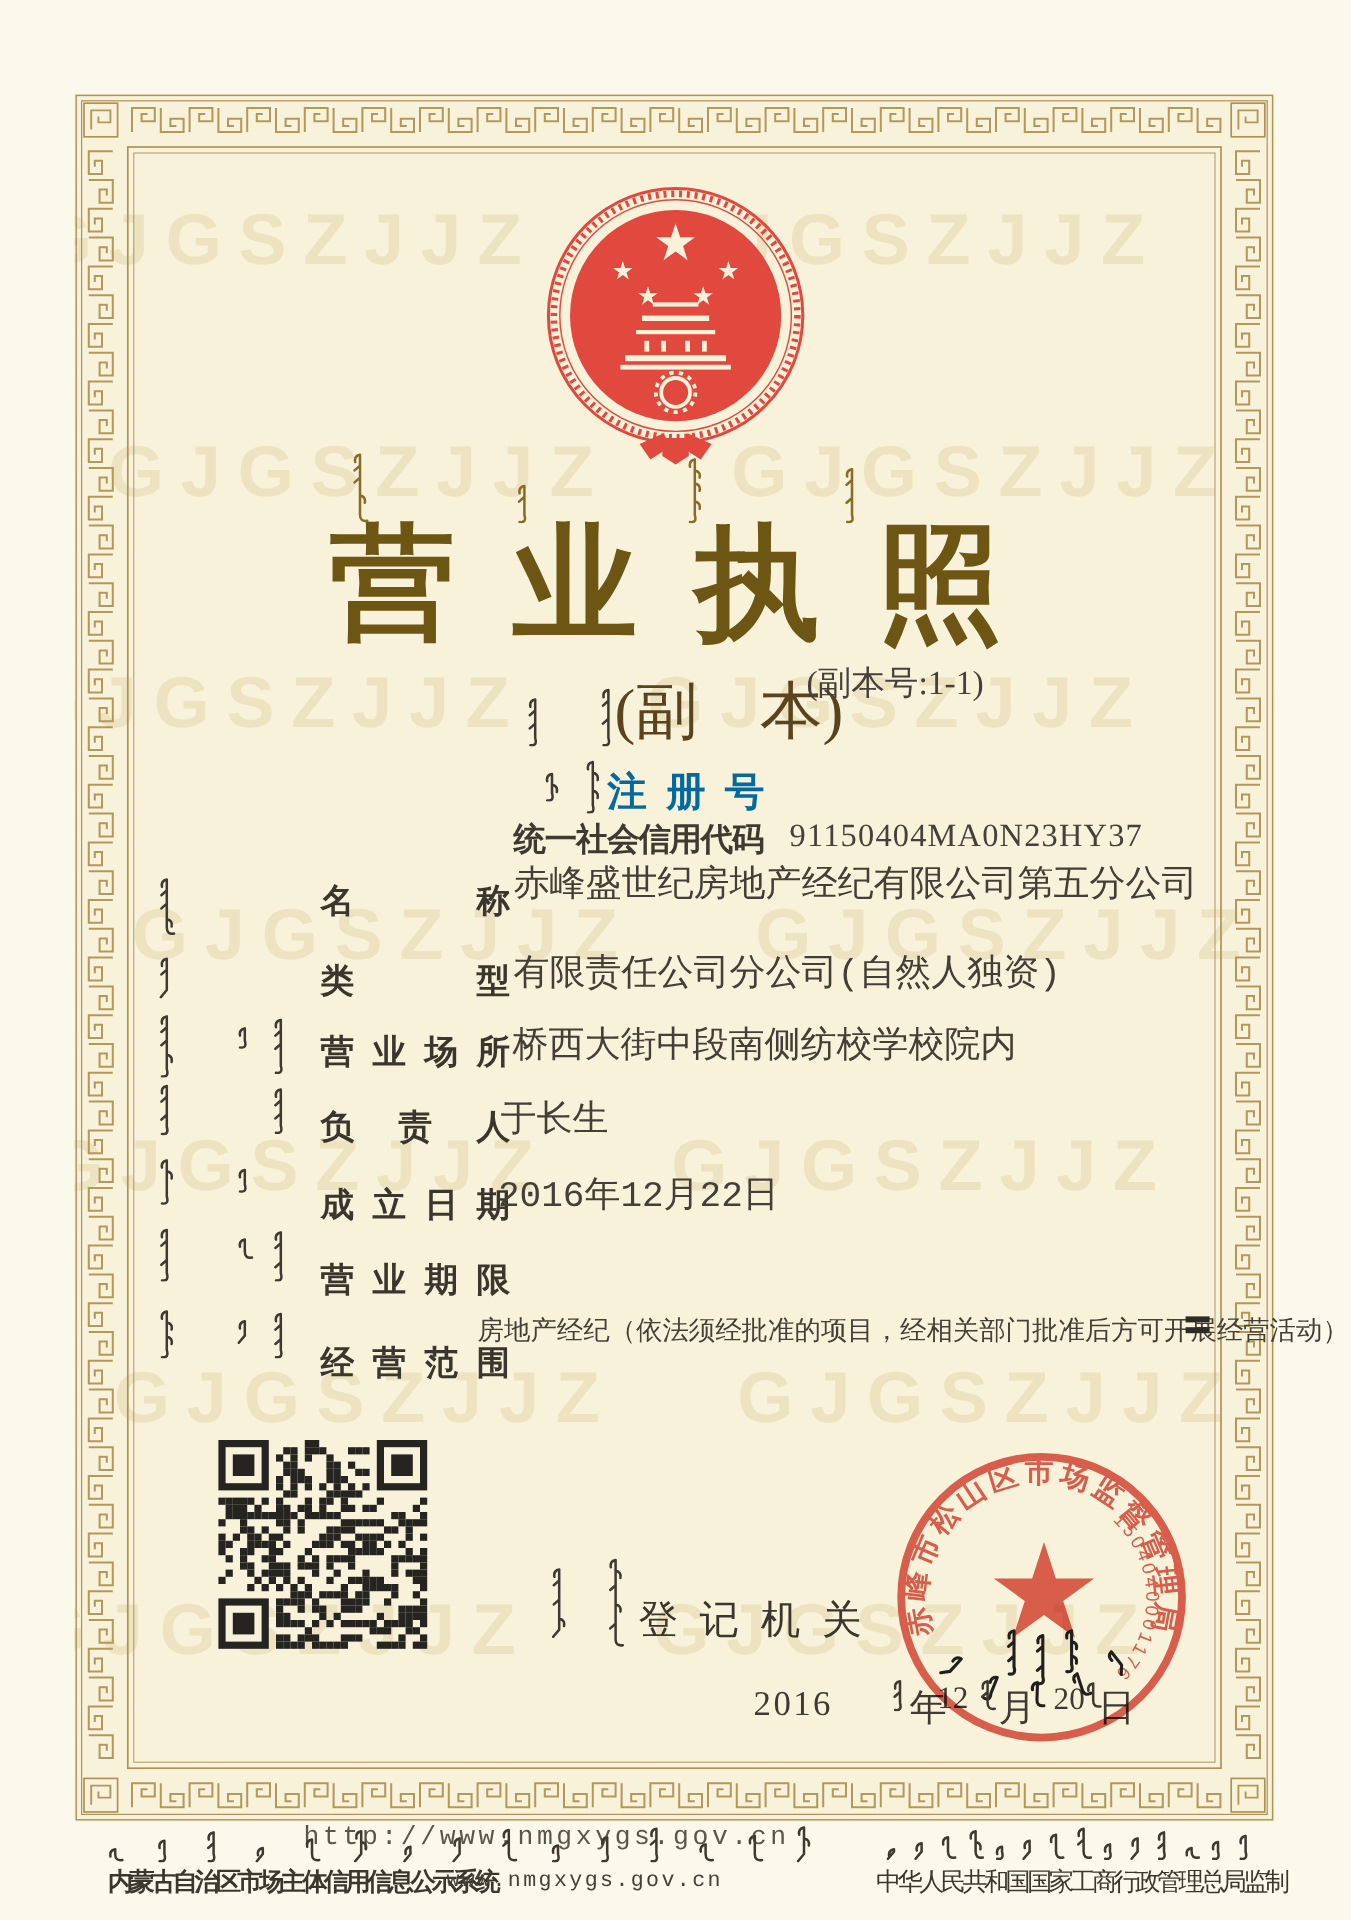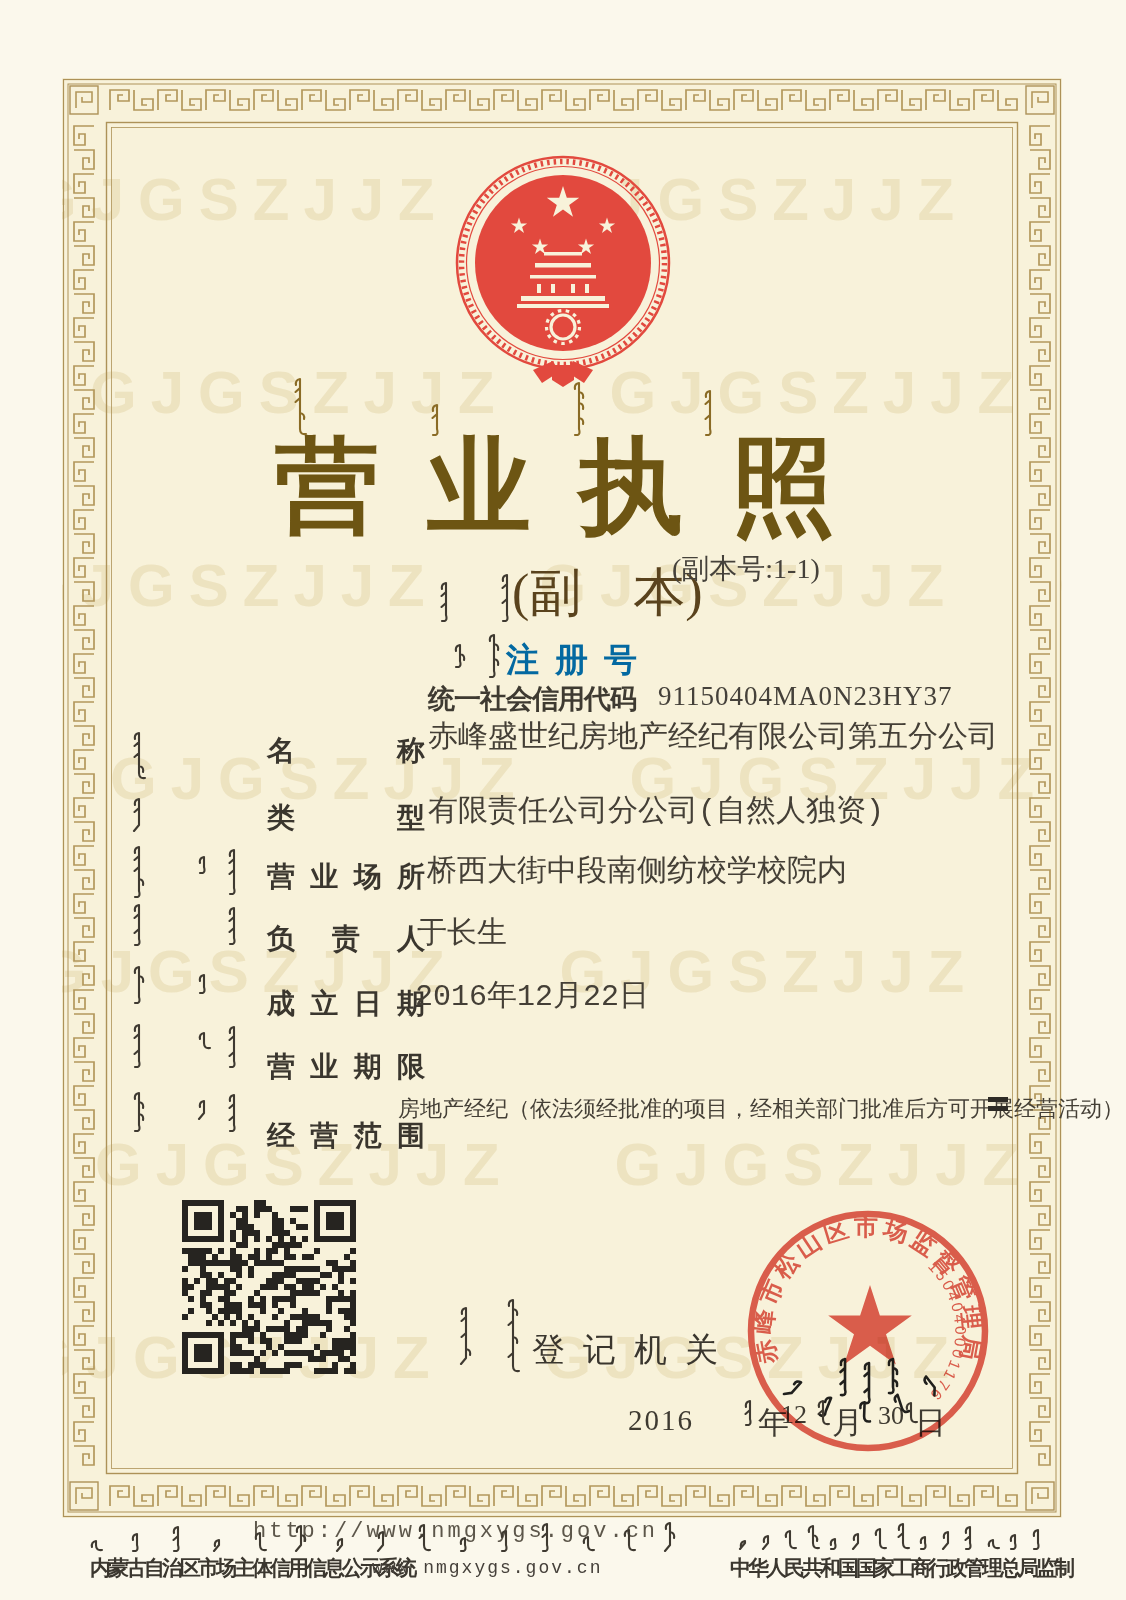--- a/index.html
+++ b/index.html
@@ -31,21 +31,21 @@
         color:#3a362e;font-family:"Liberation Sans",sans-serif;white-space:nowrap;}
   .date-bit{position:absolute;color:#3e3a31;white-space:nowrap;}
   .seal-wrap{position:absolute;left:745px;top:1208px;width:246px;height:246px;opacity:.87;mix-blend-mode:multiply;}
   .qr{position:absolute;left:180px;top:1198px;width:178px;height:178px;}
   .foot-url-top{position:absolute;left:253px;top:1519px;font-family:"Liberation Mono",monospace;
         font-size:22px;letter-spacing:3px;color:#5c564a;white-space:nowrap;}
   .foot-sys{position:absolute;left:90px;top:1554px;font-family:"Liberation Sans",sans-serif;font-weight:bold;
         font-size:21px;letter-spacing:-3px;color:#3b372f;white-space:nowrap;}
   .foot-url{position:absolute;left:372px;top:1558px;font-family:"Liberation Mono",monospace;
         font-size:18px;letter-spacing:2px;color:#45403a;white-space:nowrap;}
-  .foot-right{position:absolute;left:730px;top:1554px;font-family:"Liberation Sans",sans-serif;font-weight:bold;
+  .foot-right{position:absolute;left:730px;top:1554px;font-family:"Liberation Sans",sans-serif;font-weight:normal;
         font-size:21px;letter-spacing:-3px;color:#3b372f;white-space:nowrap;text-align:center;}
   .seal-arc-text{font-family:"Liberation Sans",sans-serif;font-weight:bold;}
 </style>
 </head>
 <body>
 
 <div class="page">
 
   <div class="cert-bg">
     <div id="wm-layer">
@@ -689,21 +689,21 @@
       <rect x="8" y="140" width="30" height="30" fill="#f8f2da"></rect>
       <rect x="14" y="146" width="18" height="18" fill="#262420"></rect>
     </svg>
 
   <div class="regauth"><span>登</span><span>记</span><span>机</span><span>关</span></div>
 
   <div class="date-bit" style="left:628px;top:1404px;font-size:29px;letter-spacing:2px">2016</div>
   <div class="date-bit" style="left:758px;top:1402px;font-size:31px">年</div>
   <div class="date-bit" style="left:781px;top:1400px;font-size:26px">12</div>
   <div class="date-bit" style="left:832px;top:1402px;font-size:31px">月</div>
-  <div class="date-bit" style="left:878px;top:1401px;font-size:26px">30</div>
+  <div class="date-bit" style="left:878px;top:1401px;font-size:26px">20</div>
   <div class="date-bit" style="left:915px;top:1402px;font-size:31px">日</div>
 
   <div class="seal-wrap">
     <svg width="246" height="246" viewBox="0 0 246 246">
       <defs>
         <path id="sealTop" d="M 49.5,184.7 A 96,96 0 1 1 196.5,184.7" fill="none"></path>
         <path id="sealNum" d="M 172.5,51.5 A 88,88 0 0 1 185.2,185.2" fill="none"></path>
       </defs>
       <circle cx="123" cy="123" r="117" fill="none" stroke="#dc4a3e" stroke-width="6.5"></circle>
       <text class="seal-arc-text" font-size="24" fill="#dc4a3e" letter-spacing="4">

